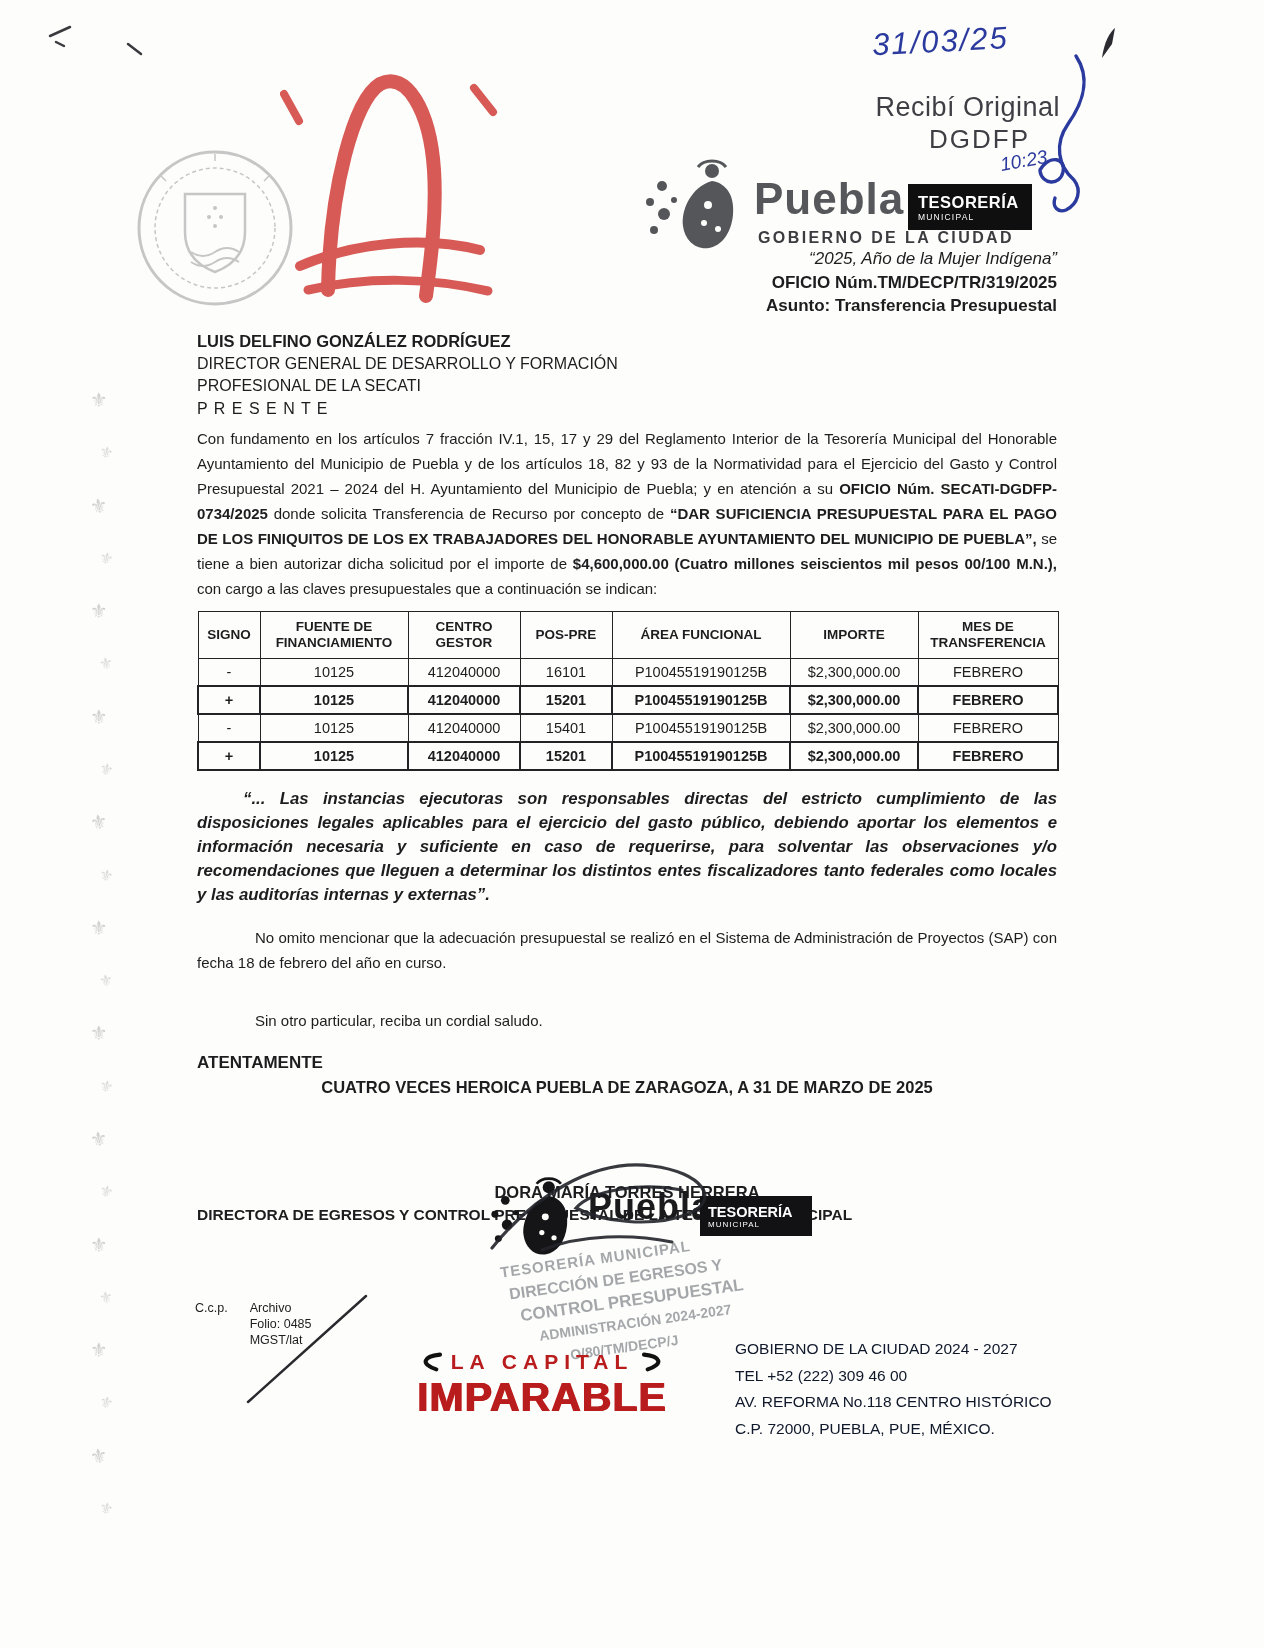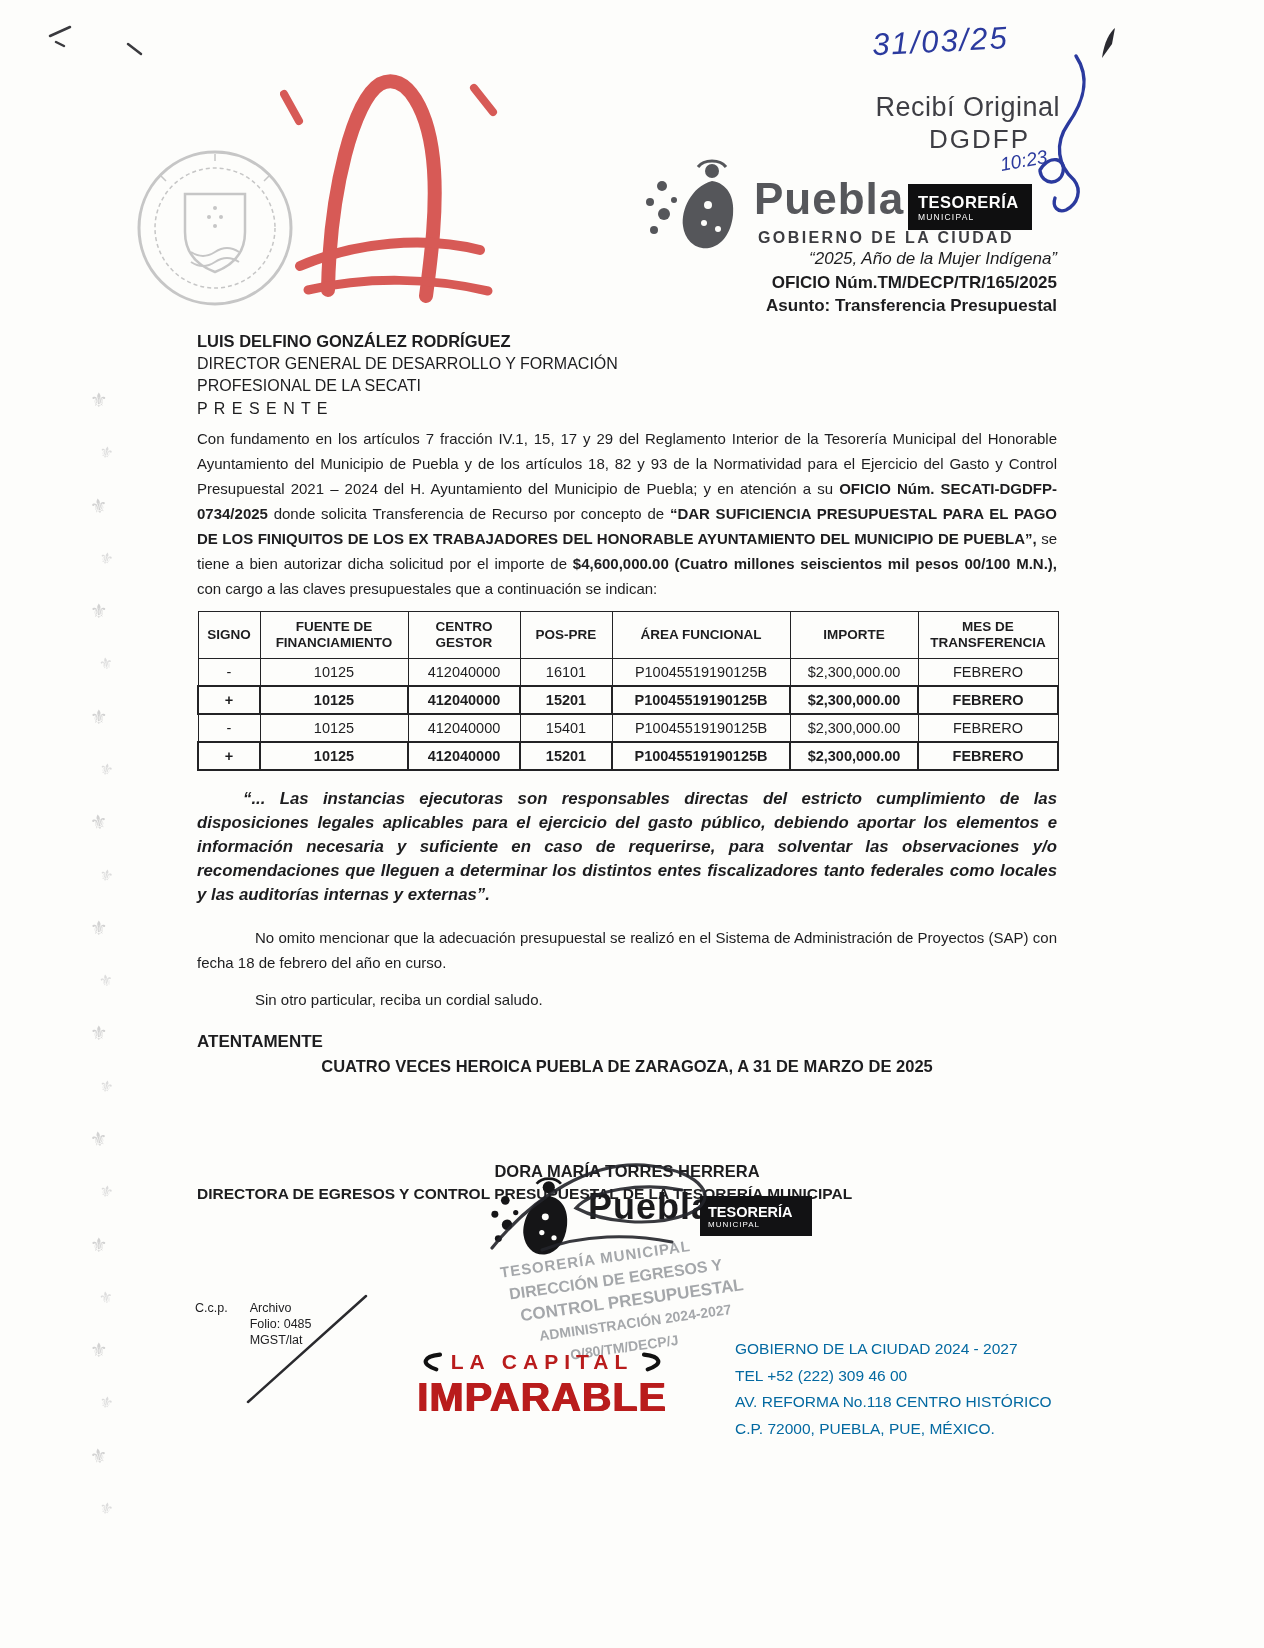--- a/index.html
+++ b/index.html
@@ -42,21 +42,21 @@
   .addr .name{font-weight:bold;font-size:16.5px;}
   .addr .presente{letter-spacing:1px;}
 
   
   .content{left:197px;top:426px;width:860px;}
   .par{font-size:15px;line-height:25px;text-align:justify;margin:0;}
   .par.indent{text-indent:58px;}
   .p2{margin-top:12px;}
   .quote{margin-top:16px;font-size:16.8px;line-height:24px;font-style:italic;font-weight:bold;text-indent:46px;}
   .p3{margin-top:18px;}
-  .p4{margin-top:12px;}
+  .p4{margin-top:33px;}
 
   table.budget{width:100%;border-collapse:collapse;table-layout:fixed;margin-top:10px;}
   table.budget th,table.budget td{border:1.2px solid #232325;text-align:center;vertical-align:middle;}
   table.budget th{font-size:13.5px;line-height:16px;padding:7px 3px;font-weight:bold;}
   table.budget td{font-size:14.5px;padding:5px 3px;}
   tr.bold-row td{font-weight:bold;border-width:2px;}
 
   .atent{margin-top:20px;font-weight:bold;font-size:17px;}
   .citydate{margin-top:5px;text-align:center;font-weight:bold;font-size:16.5px;}
   .signer-name{margin-top:86px;text-align:center;font-weight:bold;font-size:16.5px;}
@@ -76,21 +76,21 @@
   .stamp-lines div:nth-child(4){font-size:14px;padding-left:30px;}
   .stamp-lines div:nth-child(5){font-size:14px;padding-left:58px;}
 
   
   .ccp{left:195px;top:1300px;display:flex;gap:22px;font-size:12.5px;line-height:16px;}
   .campaign{left:392px;top:1350px;width:300px;text-align:center;color:#b91c1c;}
   .campaign .top{display:flex;align-items:center;justify-content:center;gap:8px;
     font-weight:bold;font-size:21px;letter-spacing:6px;}
   .campaign .bottom{font-weight:bold;font-size:41px;letter-spacing:1px;
     text-shadow:.7px 0 currentColor,-.7px 0 currentColor;}
-  .address{left:735px;top:1336px;font-size:15.5px;line-height:26.5px;color:#0369a1;}
+  .address{left:735px;top:1336px;font-size:15.5px;line-height:26.5px;color:#0f172a;}
 </style>
 </head>
 <body>
 
 <div class="page">
 
   <div class="abs orn-col">
       <span>⚜</span>
       <span>⚜</span>
       <span>⚜</span>
@@ -188,21 +188,21 @@
   </svg>
   <div class="abs logo-word">Puebla</div>
   <div class="abs logo-sub">GOBIERNO DE LA CIUDAD</div>
   <div class="abs tm-box">
     <div class="t1">TESORERÍA</div>
     <div class="t2">MUNICIPAL</div>
   </div>
 
   <div class="abs head-right">
     <div class="slogan">“2025, Año de la Mujer Indígena”</div>
-    <div class="oficio">OFICIO Núm.TM/DECP/TR/165/2025</div>
+    <div class="oficio">OFICIO Núm.TM/DECP/TR/319/2025</div>
     <div class="asunto">Asunto: Transferencia Presupuestal</div>
   </div>
 
   <div class="abs addr">
     <div class="name">LUIS DELFINO GONZÁLEZ RODRÍGUEZ</div>
     <div>DIRECTOR GENERAL DE DESARROLLO Y FORMACIÓN</div>
     <div>PROFESIONAL DE LA SECATI</div>
     <div class="presente">P R E S E N T E</div>
   </div>
 

